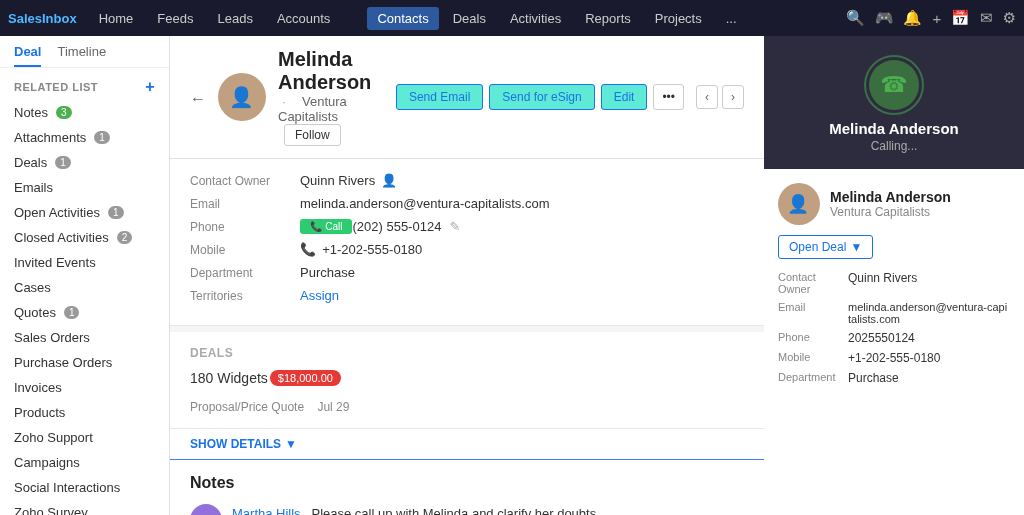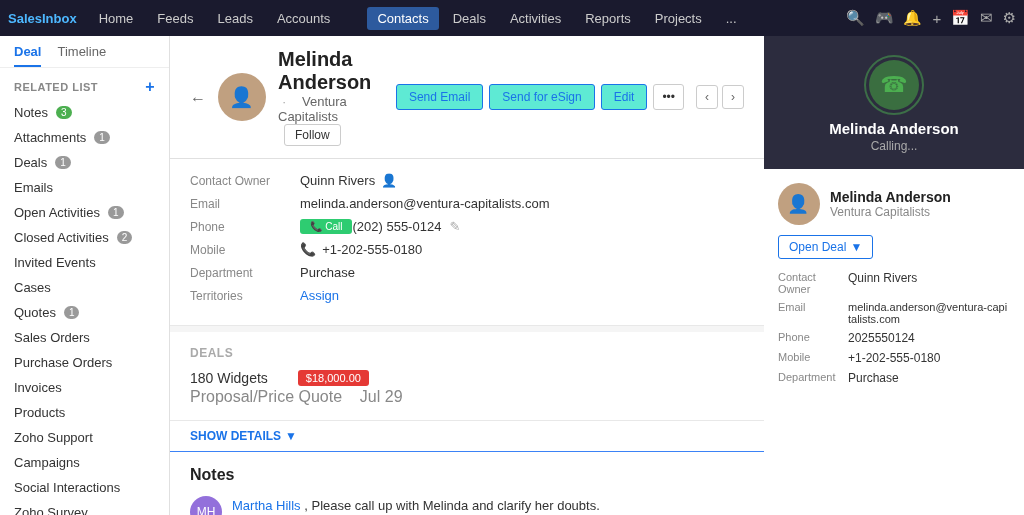--- a/index.html
+++ b/index.html
@@ -57,24 +57,24 @@
     .detail-label { width: 110px; color: #888; font-size: 12px; flex-shrink: 0; }
     .detail-value { color: #333; font-size: 13px; }
     .call-btn { background: #2ecc71; color: #fff; border: none; padding: 2px 10px; border-radius: 3px; font-size: 10px; cursor: pointer; margin-right: 0; }
     .edit-link-icon { color: #aaa; margin-left: 8px; cursor: pointer; }
     .mobile-icon { color: #2ecc71; margin-right: 6px; }
     .assign-link { color: #1a73e8; text-decoration: none; font-size: 13px; }
 
     
     .deals-section { background: #fff; margin-top: 6px; padding: 14px 20px; border-bottom: 1px solid #e8e8e8; }
     .section-title { font-size: 12px; color: #aaa; font-weight: 600; letter-spacing: 0.5px; text-transform: uppercase; margin-bottom: 10px; }
-    .deal-item { display: flex; align-items: center; gap: 10px; }
+    .deal-item { display: flex; align-items: center; gap: 2px; }
     .deal-name { font-size: 14px; color: #333; font-weight: 500; }
-    .deal-amount { background: #e53935; color: #fff; font-size: 11px; padding: 2px 8px; border-radius: 3px; margin-left: 20px; }
-    .deal-stage { color: #888; font-size: 16px; margin-top: 2px; }
+    .deal-amount { background: #e53935; color: #fff; font-size: 11px; padding: 2px 8px; border-radius: 8px; }
+    .deal-stage { color: #888; font-size: 12px; margin-top: 14px; }
 
     
     .show-details-bar { background: #fff; padding: 8px 20px; display: flex; align-items: center; border-bottom: 1px solid #3b82f6; }
     .show-details-link { color: #1a73e8; font-size: 12px; font-weight: 600; cursor: pointer; display: flex; align-items: center; gap: 4px; }
 
     
     .notes-section { background: #fff; padding: 14px 20px; }
     .notes-title { font-size: 16px; font-weight: 600; color: #222; margin-bottom: 12px; }
     .note-item { display: flex; gap: 10px; margin-bottom: 16px; padding-bottom: 16px; border-bottom: 1px solid #f0f0f0; }
     .note-avatar { width: 32px; height: 32px; border-radius: 50%; background: #b0a0d0; display: flex; align-items: center; justify-content: center; color: #fff; font-size: 12px; flex-shrink: 0; }

